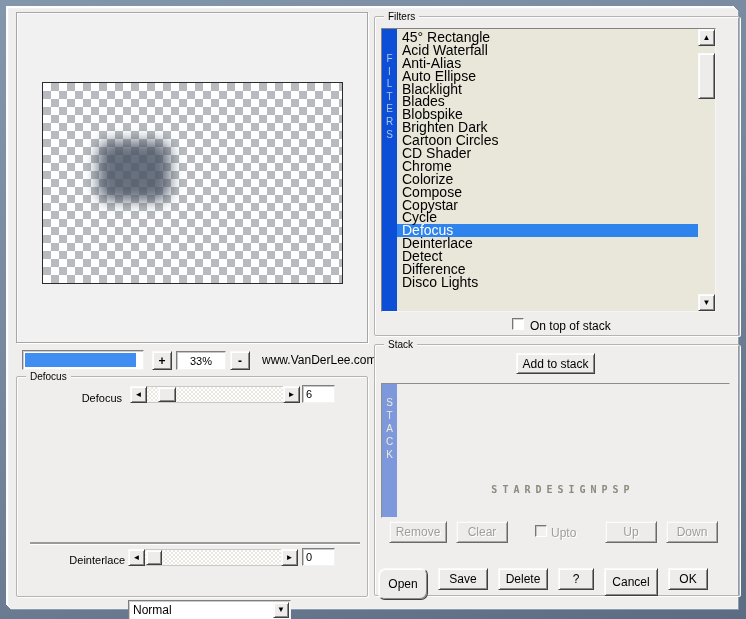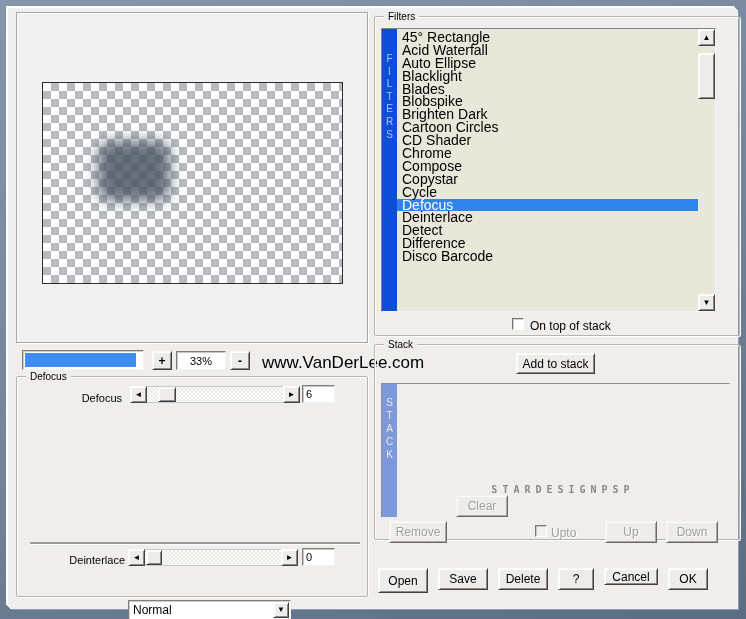--- a/index.html
+++ b/index.html
@@ -79,21 +79,21 @@
   .blob {
     position:absolute; left:55px; top:58px; width:72px; height:60px;
     background:rgba(72,82,98,0.82); border-radius:13px; filter:blur(7px);
   }
   .progress-outer {
     position:absolute; left:22px; top:350px; width:122px; height:20px;
     background:#ffffff; border:1px solid; border-color:#7e7e7e #f2f2f2 #f2f2f2 #7e7e7e;
     box-shadow: inset 1px 1px 0 rgba(0,0,0,0.2);
   }
   .progress-fill { position:absolute; left:2px; top:2px; bottom:2px; right:7px; }
-  .website { position:absolute; left:262px; top:353px; font-size:17px; }
+  .website { position:absolute; left:262px; top:353px; font-size:12px; }
 
   
   .slider-track { position:absolute; height:17px; border:1px solid #c9c9c9; border-right:none; border-left:none; }
 
   
   .listbox {
     position:absolute; left:381px; top:28px; width:335px; height:284px;
     border:1px solid; border-color:#828282 #f5f5f5 #f5f5f5 #828282;
     box-shadow: inset 1px 1px 0 rgba(0,0,0,0.18);
     overflow:hidden;
@@ -204,76 +204,78 @@
           <div>L</div>
           <div>T</div>
           <div>E</div>
           <div>R</div>
           <div>S</div>
         </div>
     </div>
     <div class="rows">
         <div class="list-row">45° Rectangle</div>
         <div class="list-row">Acid Waterfall</div>
+        <div class="list-row">Anti-Alias</div>
         <div class="list-row">Auto Ellipse</div>
         <div class="list-row">Blacklight</div>
         <div class="list-row">Blades</div>
         <div class="list-row">Blobspike</div>
         <div class="list-row">Brighten Dark</div>
         <div class="list-row">Cartoon Circles</div>
         <div class="list-row">CD Shader</div>
         <div class="list-row">Chrome</div>
+        <div class="list-row">Colorize</div>
         <div class="list-row">Compose</div>
         <div class="list-row">Copystar</div>
         <div class="list-row">Cycle</div>
         <div class="list-row selected" style="background: rgb(47, 131, 236);">Defocus</div>
         <div class="list-row">Deinterlace</div>
         <div class="list-row">Detect</div>
         <div class="list-row">Difference</div>
-        <div class="list-row">Disco Barcode</div>
+        <div class="list-row">Disco Lights</div>
       </div>
     <div class="vscroll">
       <div class="btn up">
           <span class="arrow-glyph">▲</span>
         </div>
       <div class="thumb"></div>
       <div class="btn down">
           <span class="arrow-glyph">▼</span>
         </div>
     </div>
   </div>
 
   <div class="checkbox" style="left:512px; top:318px;"></div>
   <div class="label" style="left:530px; top:319px; font-size:12px;">On top of stack</div>
 
-  <div class="groupbox" style="left:374px; top:344px; width:366px; height:196px;">
+  <div class="groupbox" style="left:374px; top:344px; width:366px; height:252px;">
     <div class="legend">Stack</div>
   </div>
   <div class="btn" style="left:516px; top:353px; width:79px; height:21px;">Add to stack</div>
 
   <div class="stack-box">
     <div class="inner-bg" style="background: rgb(233, 230, 218);"></div>
     <div class="stack-bar" style="background: rgb(126, 152, 220);">
       <div class="vtext" style="color: rgb(239, 235, 217);">
           <div>S</div>
           <div>T</div>
           <div>A</div>
           <div>C</div>
           <div>K</div>
         </div>
     </div>
     <div class="watermark">STARDESIGNPSP</div>
   </div>
 
   <div class="btn disabled" style="left:389px; top:521px; width:58px; height:22px;">Remove</div>
-  <div class="btn disabled" style="left:456px; top:495px; width:52px; height:22px;">Clear</div>
+  <div class="btn disabled" style="left:456px; top:521px; width:52px; height:22px;">Clear</div>
   <div class="checkbox disabled" style="left:535px; top:525px;"></div>
   <div class="label" style="left:551px; top:526px; font-size:12px; color:#9e9e9e; text-shadow:1px 1px 0 #fff;">Upto</div>
   <div class="btn disabled" style="left:605px; top:521px; width:52px; height:22px;">Up</div>
   <div class="btn disabled" style="left:666px; top:521px; width:52px; height:22px;">Down</div>
 
-  <div class="btn" style="left:378px; top:568px; width:50px; height:25px;">Open</div>
+  <div class="btn" style="left:378px; top:568px; width:50px; height:32px;border-radius:7px;">Open</div>
   <div class="btn" style="left:438px; top:568px; width:50px; height:22px;">Save</div>
   <div class="btn" style="left:498px; top:568px; width:50px; height:22px;">Delete</div>
   <div class="btn" style="left:558px; top:568px; width:36px; height:22px;">?</div>
-  <div class="btn" style="left:604px; top:568px; width:54px; height:17px;">Cancel</div>
+  <div class="btn" style="left:604px; top:568px; width:54px; height:28px;">Cancel</div>
   <div class="btn" style="left:668px; top:568px; width:40px; height:22px;">OK</div>
 </div>
 
 </body></html>

